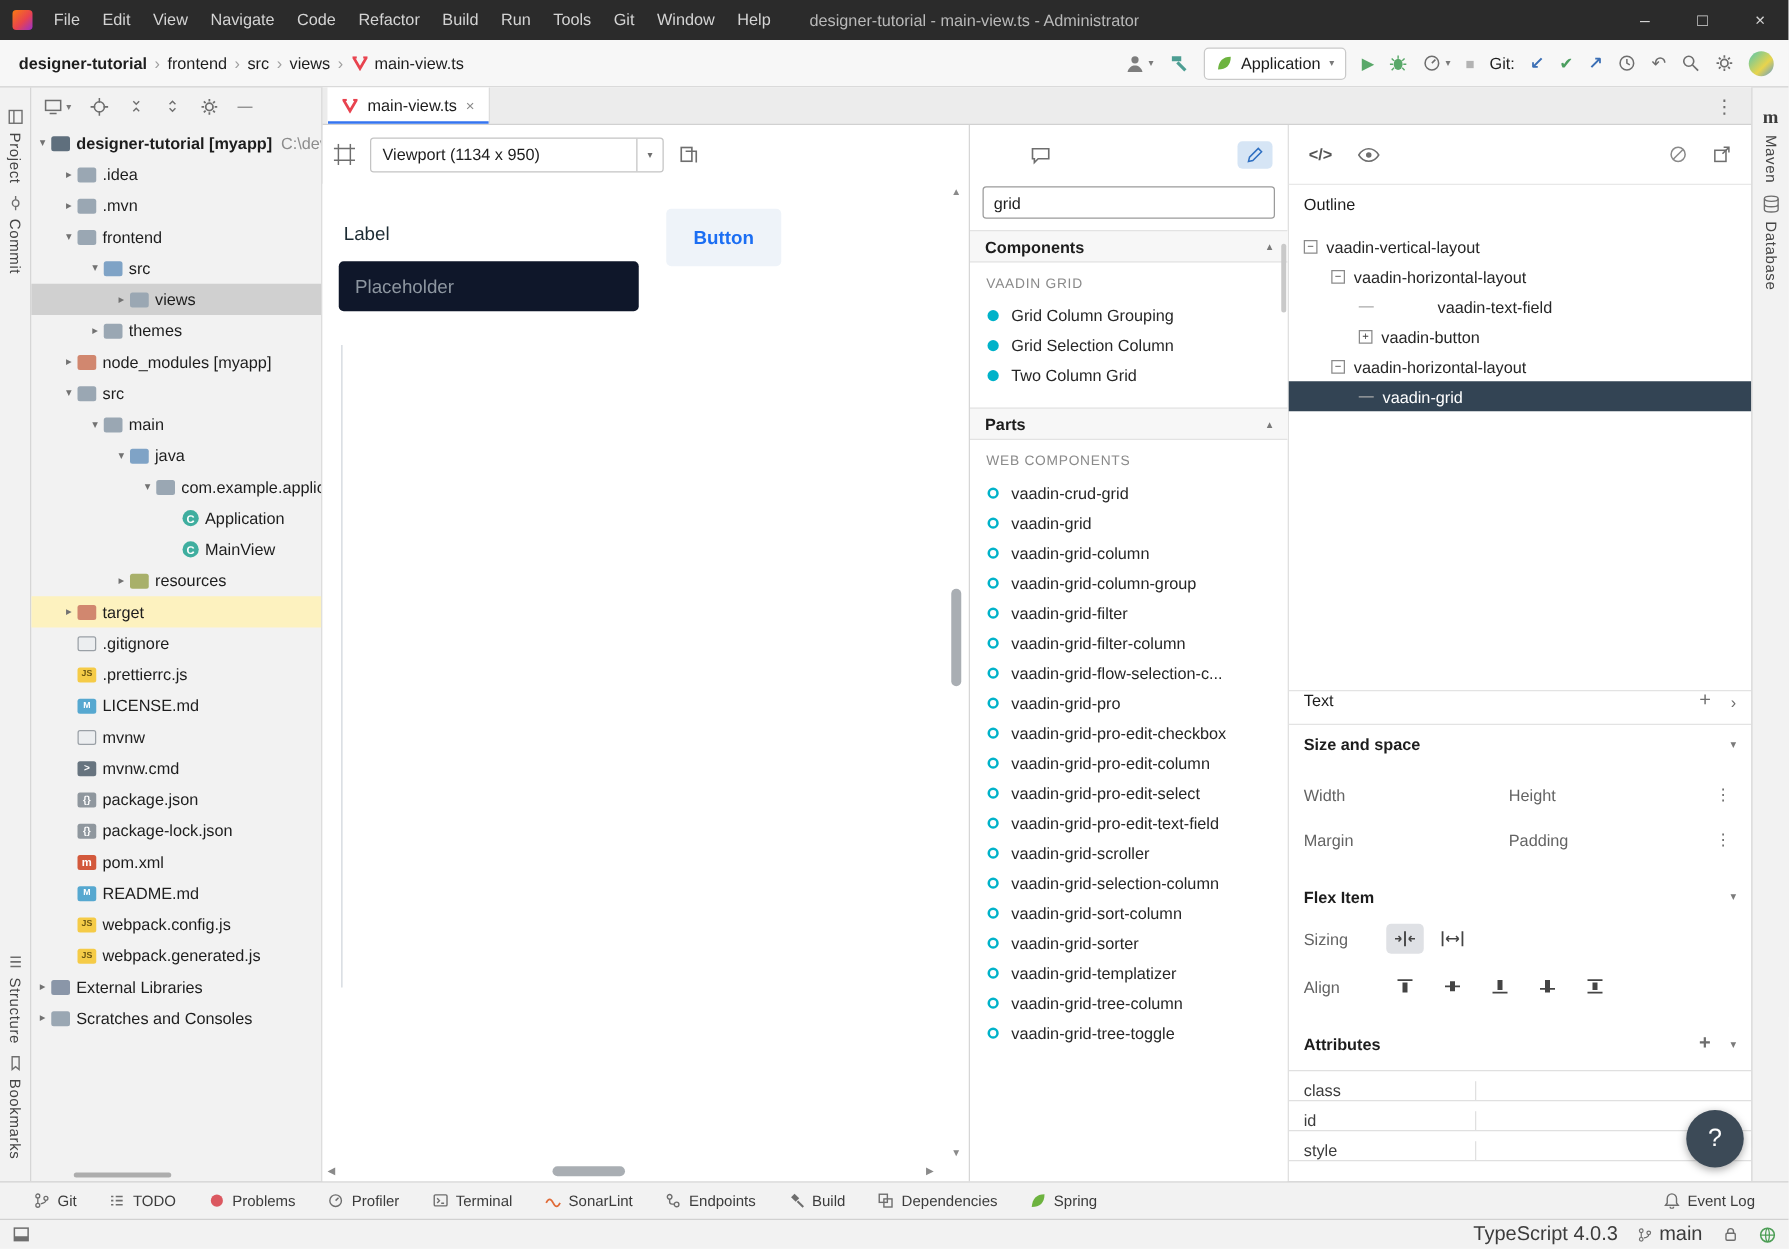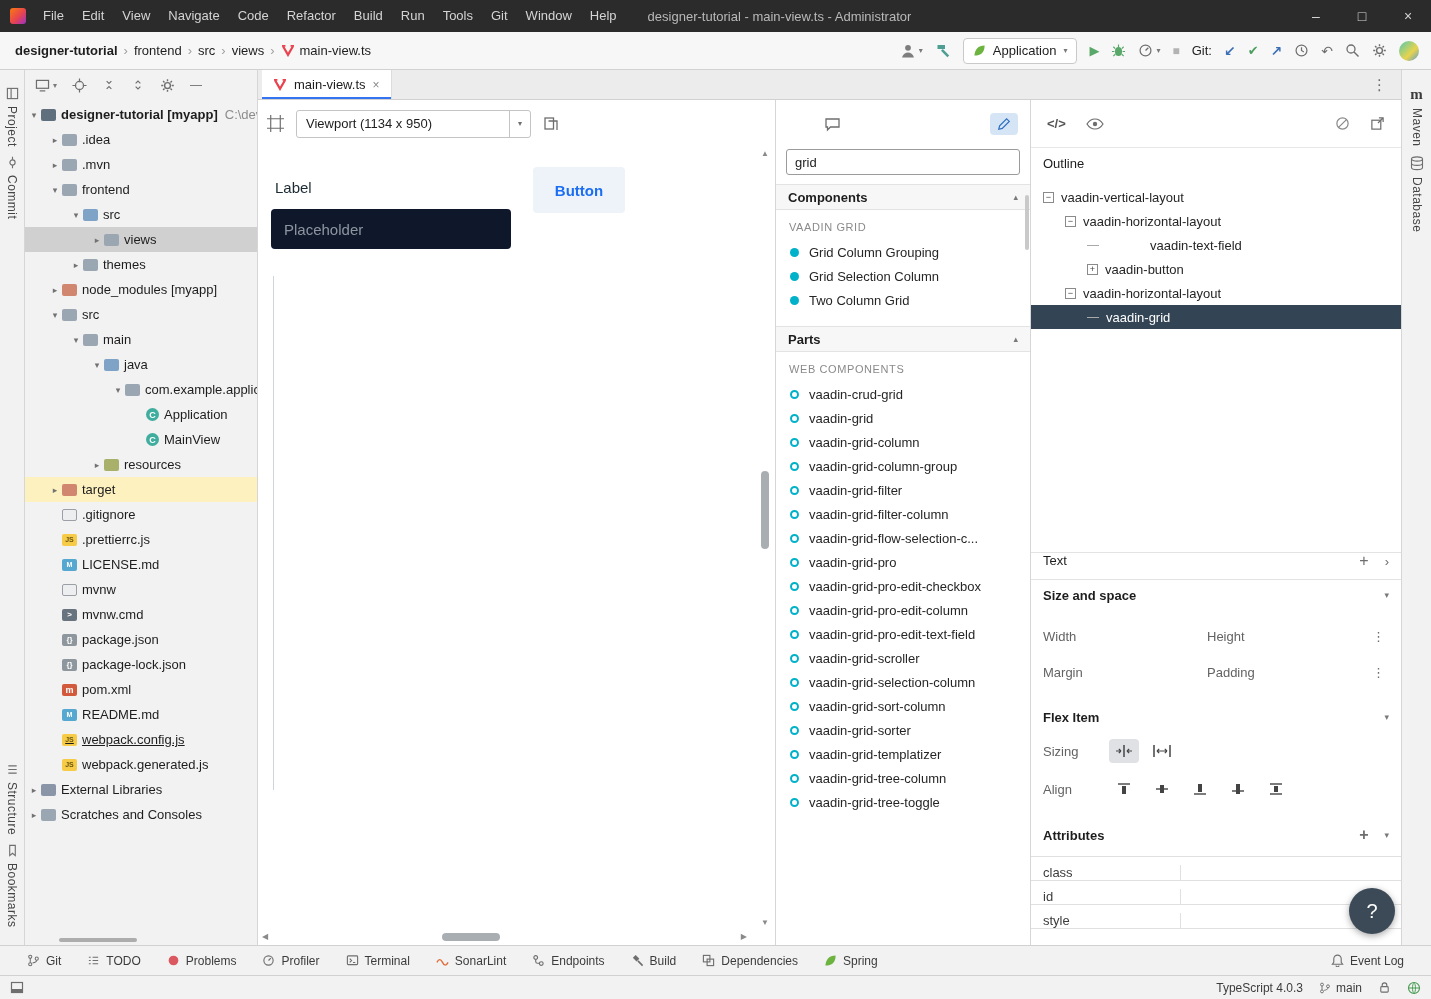--- a/index.html
+++ b/index.html
@@ -144,21 +144,21 @@
   .attr-name{width:150px;padding:0 12px;display:flex;align-items:center;color:#3c3c3c;border-right:1px solid #e0e0e0;}
   .attr-value{flex:1;}
 
   .help-fab{position:absolute;left:1349px;top:888px;width:46px;height:46px;border-radius:50%;background:#3c4a57;color:#fff;display:flex;align-items:center;justify-content:center;font-size:20px;box-shadow:0 2px 7px rgba(0,0,0,.35);z-index:5;}
 
   
   .statusbar{height:30px;border-top:1px solid #d1d1d1;display:flex;align-items:center;padding:0 14px;flex:none;background:#f2f2f2;}
   .status-left,.status-right{display:flex;align-items:center;height:100%;}
   .status-right{margin-left:auto;}
   .status-item{display:flex;align-items:center;gap:6px;padding:0 13px;font-size:12px;color:#3c3c3c;height:100%;}
-  .bottombar{height:24px;border-top:1px solid #d1d1d1;display:flex;align-items:center;padding:0 10px;font-size:12px;color:#3c3c3c;flex:none;background:#f2f2f2;}
+  .bottombar{height:24px;border-top:1px solid #d1d1d1;display:flex;align-items:center;padding:0 10px;font-size:16px;color:#3c3c3c;flex:none;background:#f2f2f2;}
   .bb-right{margin-left:auto;display:flex;align-items:center;gap:16px;}
   .bb-item{display:flex;align-items:center;gap:5px;}
 </style>
 </head>
 <body>
 
 <div class="window">
 
   <div class="titlebar">
     <div class="app-icon"></div>
@@ -484,21 +484,21 @@
           <div class="tree-row" style="padding-left: 24px;">
             <span class="chevron"></span>
             <span class="ticon t-file-maven">m</span>
             <span>pom.xml</span>
           </div>
           <div class="tree-row" style="padding-left: 24px;">
             <span class="chevron"></span>
             <span class="ticon t-file-md">M</span>
             <span>README.md</span>
           </div>
-          <div class="tree-row" style="padding-left: 24px; text-decoration: underline;">
+          <div class="tree-row" style="padding-left: 24px;">
             <span class="chevron"></span>
             <span class="ticon t-file-js">JS</span>
             <span>webpack.config.js</span>
           </div>
           <div class="tree-row" style="padding-left: 24px;">
             <span class="chevron"></span>
             <span class="ticon t-file-js">JS</span>
             <span>webpack.generated.js</span>
           </div>
           <div class="tree-row" style="padding-left: 3px;">
@@ -643,20 +643,24 @@
                 <span class="dot ring"></span>
                 <span>vaadin-grid-pro</span>
               </div>
               <div class="pal-item">
                 <span class="dot ring"></span>
                 <span>vaadin-grid-pro-edit-checkbox</span>
               </div>
               <div class="pal-item">
                 <span class="dot ring"></span>
                 <span>vaadin-grid-pro-edit-column</span>
+              </div>
+              <div class="pal-item">
+                <span class="dot ring"></span>
+                <span>vaadin-grid-pro-edit-select</span>
               </div>
               <div class="pal-item">
                 <span class="dot ring"></span>
                 <span>vaadin-grid-pro-edit-text-field</span>
               </div>
               <div class="pal-item">
                 <span class="dot ring"></span>
                 <span>vaadin-grid-scroller</span>
               </div>
               <div class="pal-item">

